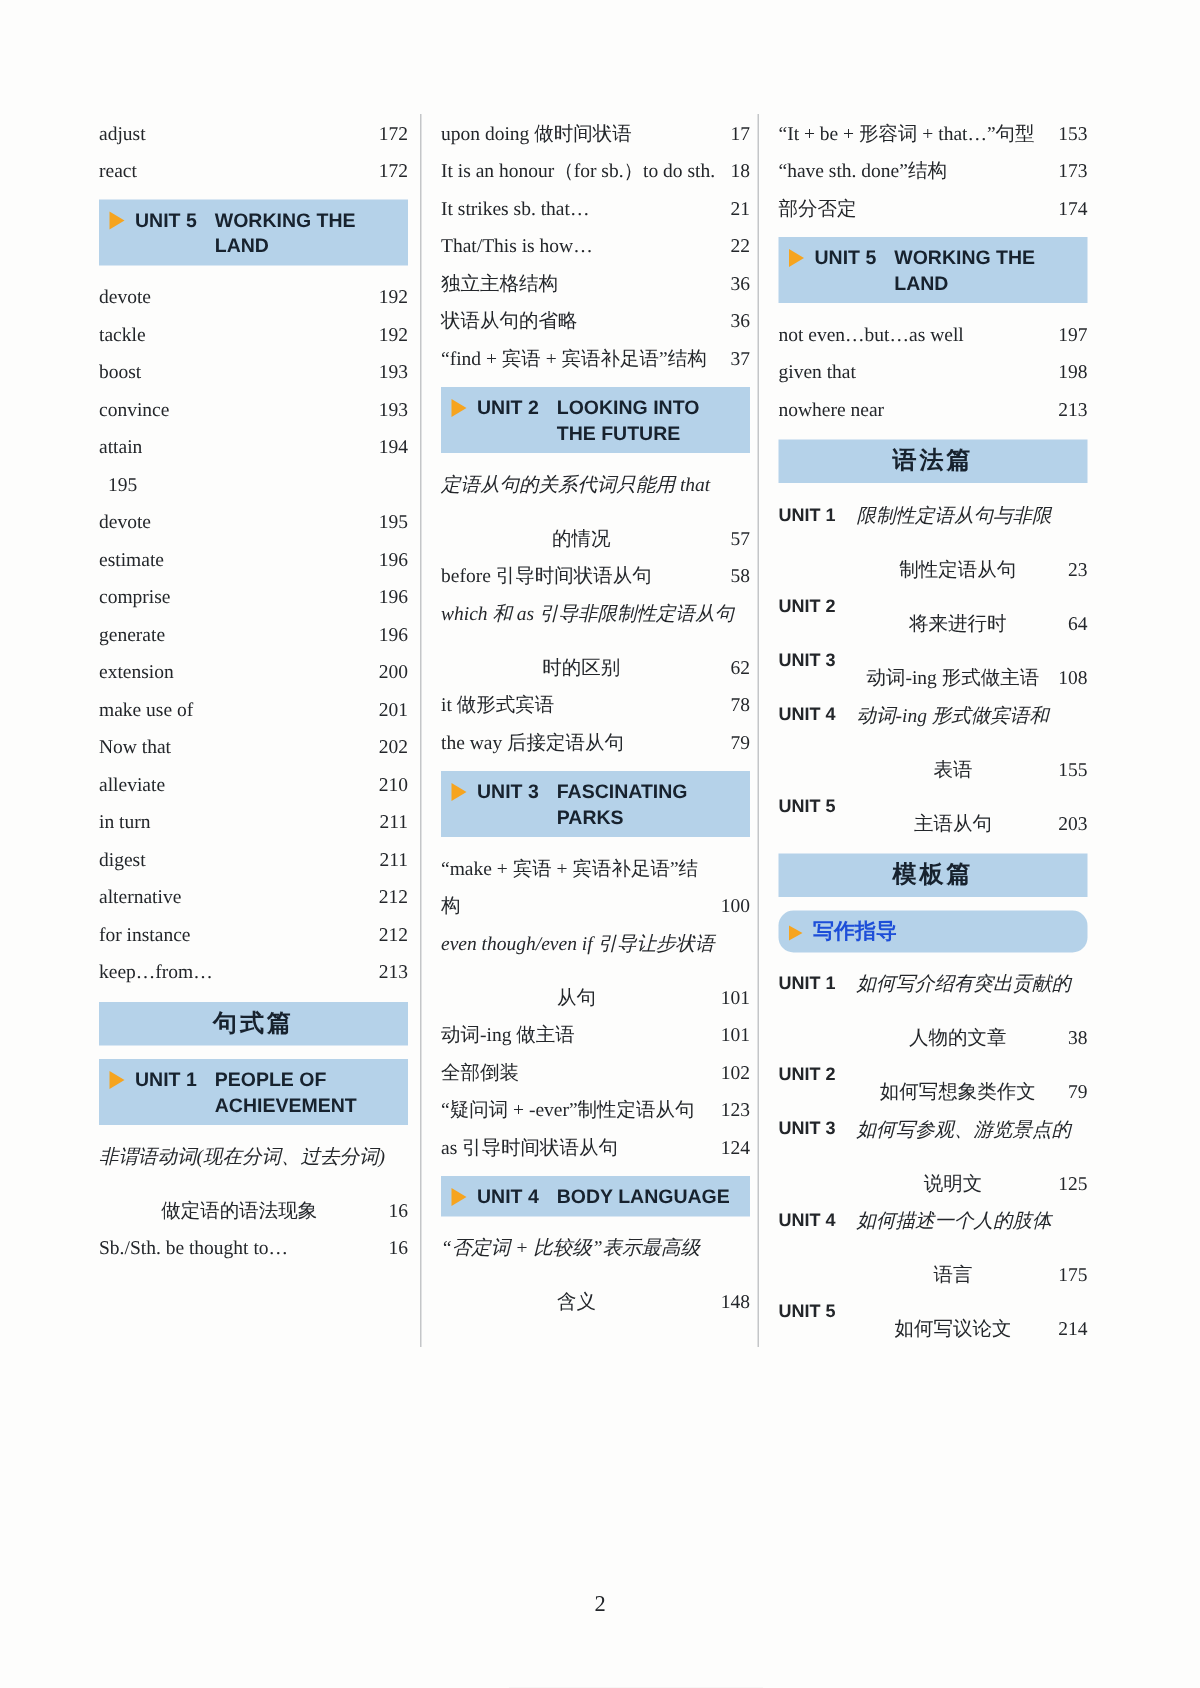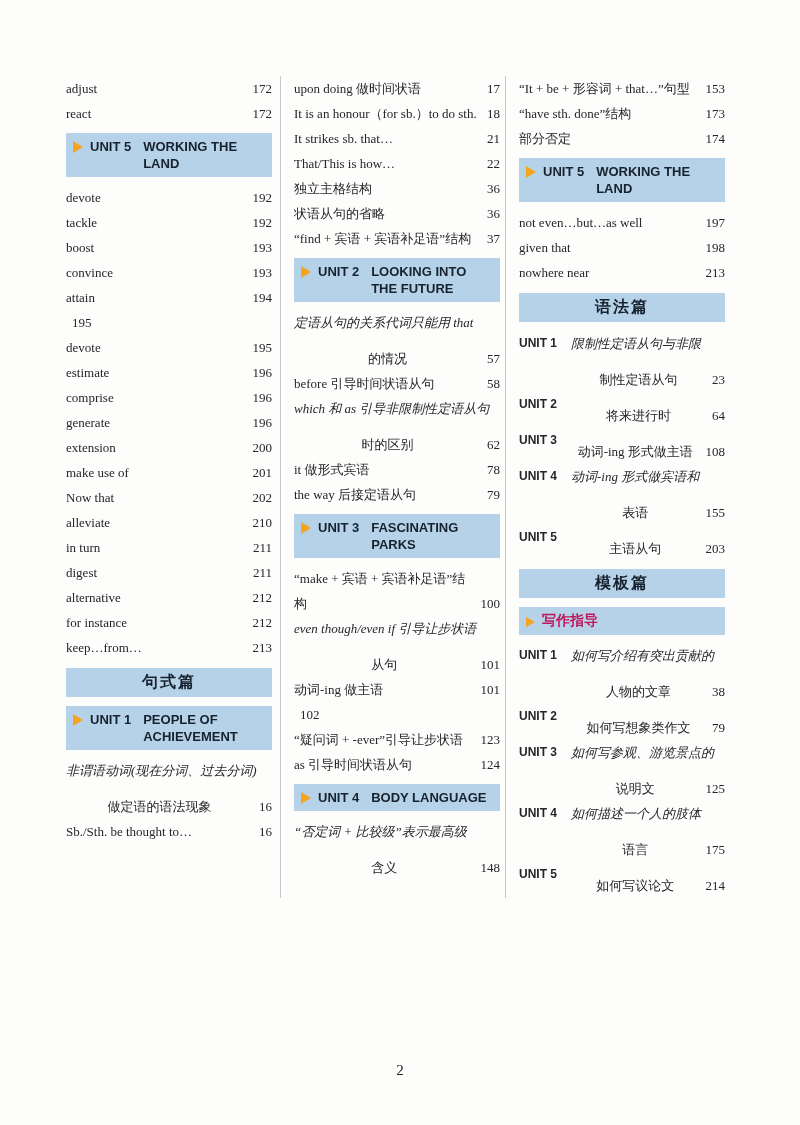--- a/index.html
+++ b/index.html
@@ -27,21 +27,21 @@
       font-size:13px;color:#17222e;line-height:17px;}
   .arrow{width:0;height:0;border-left:10px solid #f6a41f;border-top:6px solid transparent;
       border-bottom:6px solid transparent;margin:3px 7px 0 0;flex:none;}
   .unit-header .u{margin-right:12px;white-space:nowrap;}
   .unit-header .ttl{flex:1;min-width:0;}
 
   .section-header{background:#b5d2e9;text-align:center;font-weight:bold;font-size:16px;
       padding:4px 0;margin:8px 0 9px 0;color:#17222e;letter-spacing:2px;}
 
   .sub-header{display:flex;align-items:center;background:#b5d2e9;
-      padding:5px 6px 5px 7px;margin:7px 0 8px;font-weight:bold;font-size:14px;color:#be185d;}
+      padding:5px 6px 5px 7px;margin:7px 0 8px;font-weight:bold;font-size:14px;color:#1d4ed8;border-radius:10px;}
   .arrow.small{border-left-width:9px;border-top-width:5px;border-bottom-width:5px;margin-top:1px;}
 
   .g-entry{display:flex;align-items:flex-start;font-size:13px;line-height:25px;}
   .g-prefix{width:52px;flex:none;font-family:"Liberation Sans","DejaVu Sans",sans-serif;
       font-weight:bold;font-size:12px;line-height:25px;}
   .g-body{flex:1;min-width:0;}
 
   .footer{position:absolute;left:0;right:0;top:1062px;text-align:center;font-size:15px;}
 </style>
 </head>
@@ -230,24 +230,25 @@
           <div class="line2">
             <span class="t">从句</span>
             <span class="p">101</span>
           </div>
         </div>
         <div class="entry">
           <span class="t">动词-ing 做主语</span>
           <span class="p">101</span>
         </div>
         <div class="entry">
+          <span class="t">全部倒装</span>
           <span class="p">102</span>
         </div>
         <div class="entry">
-          <span class="t">“疑问词 + -ever”引导让步状语</span>
+          <span class="t">“疑问词 + -ever”制性定语从句</span>
           <span class="p">123</span>
         </div>
         <div class="entry">
           <span class="t">as 引导时间状语从句</span>
           <span class="p">124</span>
         </div>
         <div class="unit-header">
           <span class="arrow"></span>
           <span class="u">UNIT 4</span>
           <span class="ttl">BODY LANGUAGE</span>

